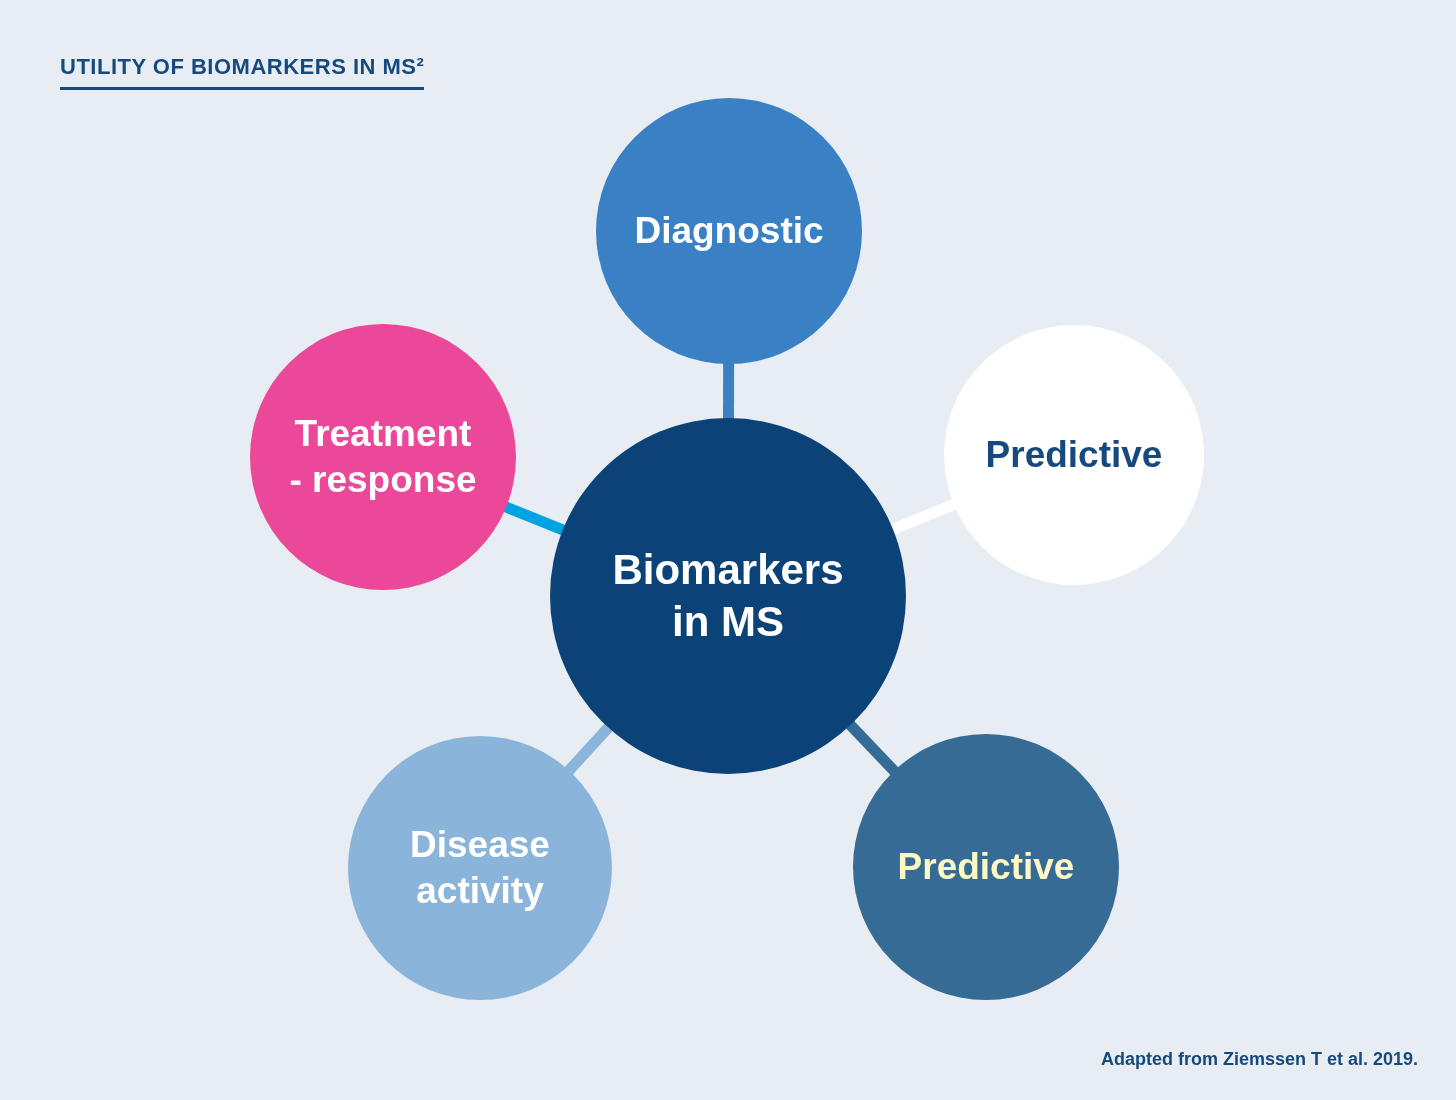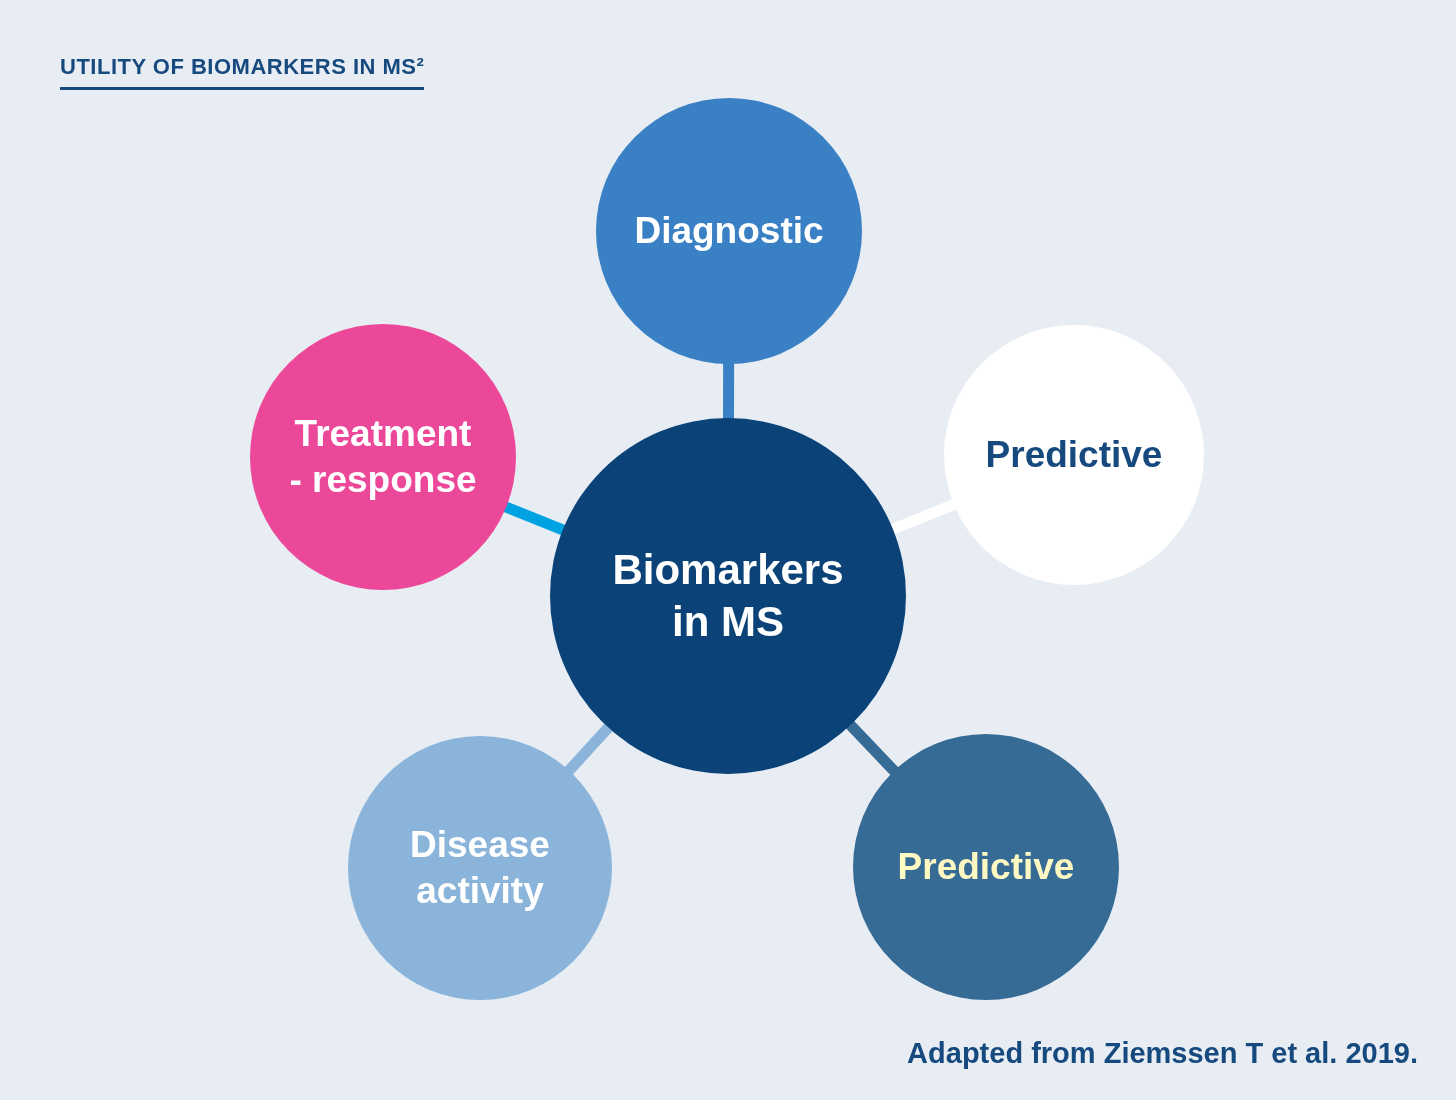--- a/index.html
+++ b/index.html
@@ -22,21 +22,21 @@
     letter-spacing: 0.5px;
     padding-bottom: 7px;
     border-bottom: 3px solid;
     text-transform: uppercase;
     white-space: nowrap;
   }
   .attribution {
     position: absolute;
     right: 38px;
     bottom: 30px;
-    font-size: 29px;
+    font-size: 18px;
     font-weight: 700;
   }
   .circle {
     position: absolute;
     border-radius: 50%;
     z-index: 2;
     display: flex;
     align-items: center;
     justify-content: center;
     text-align: center;

